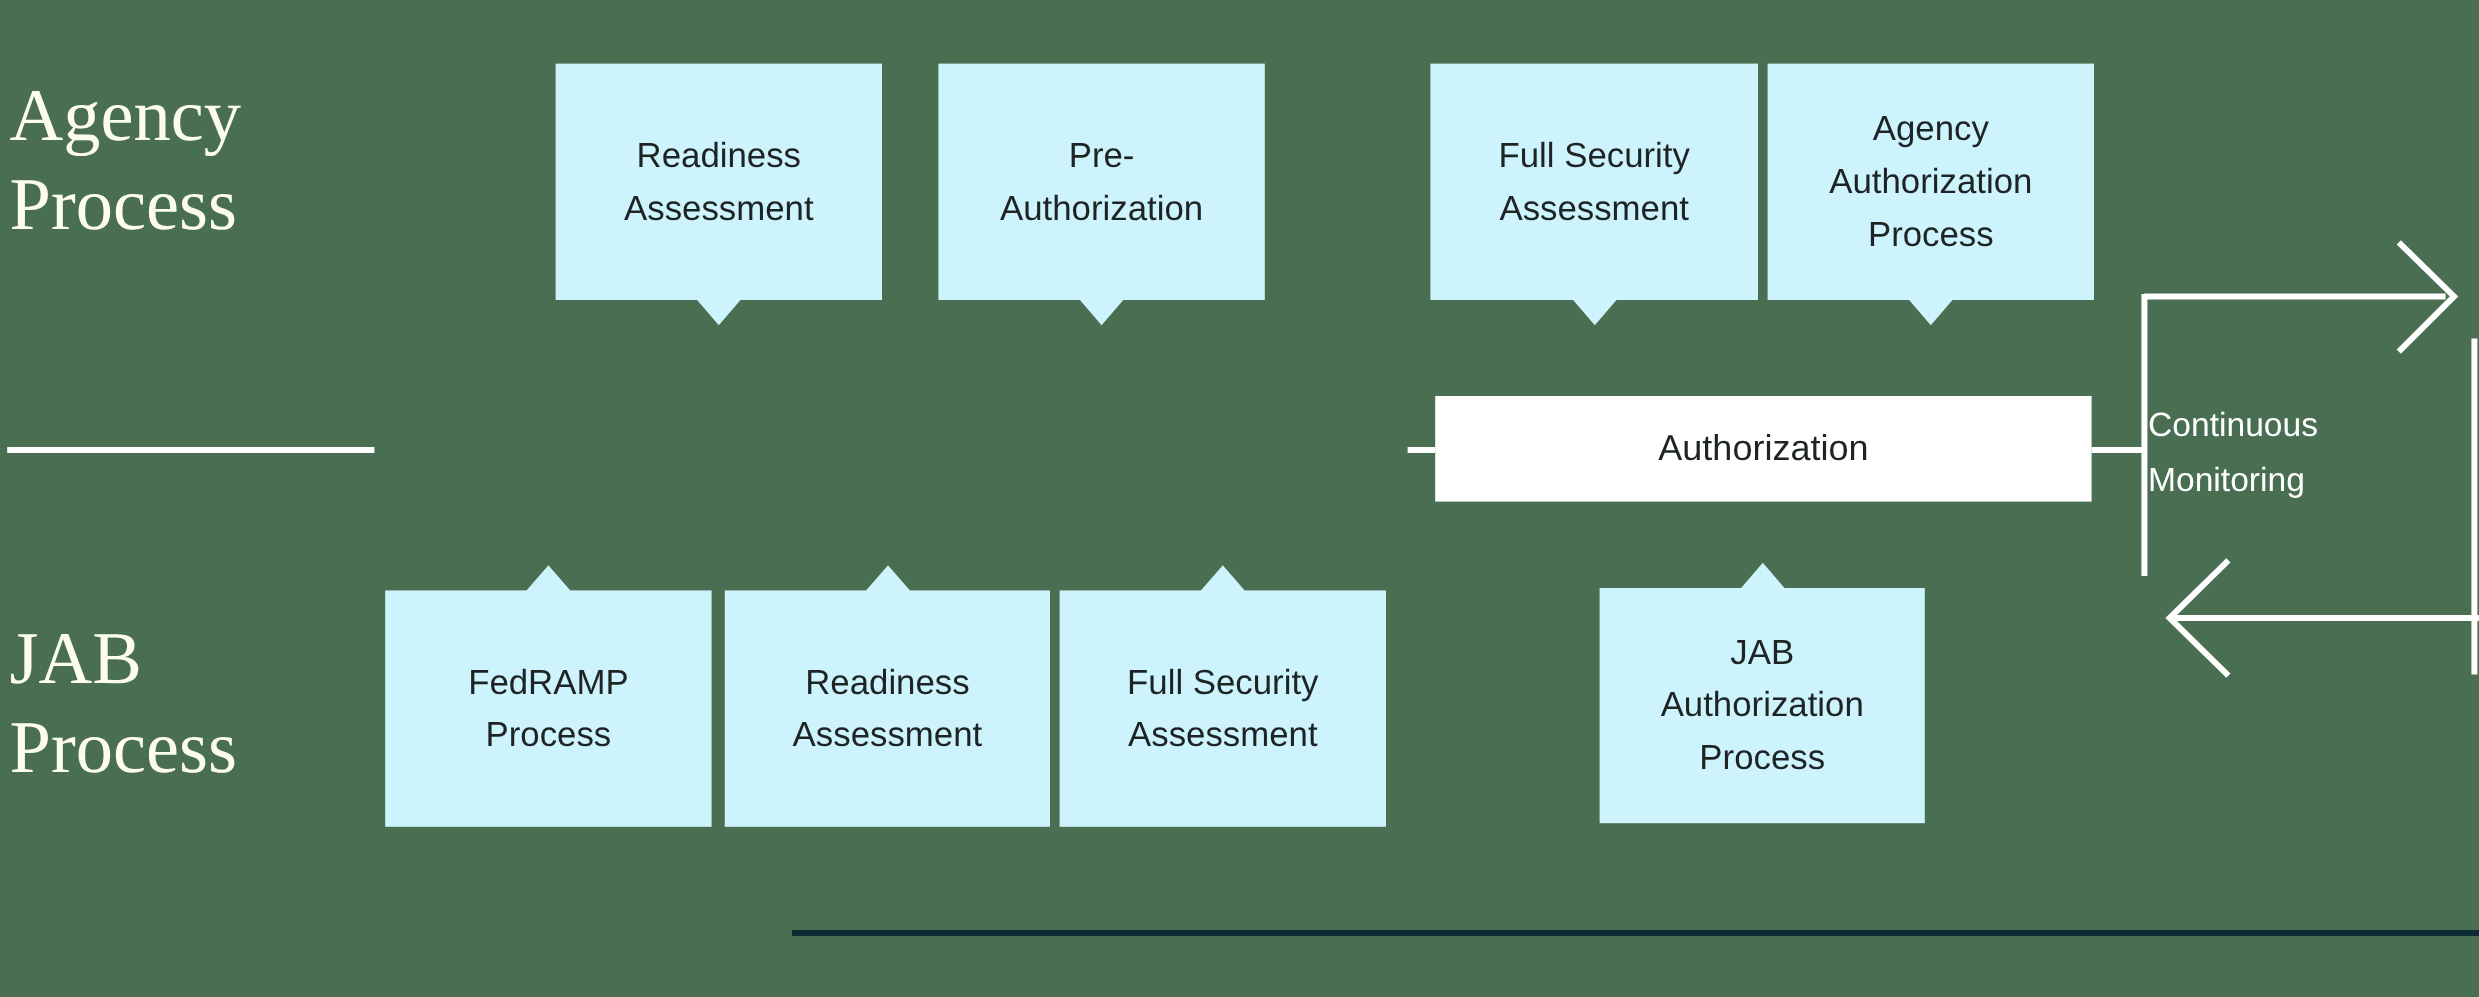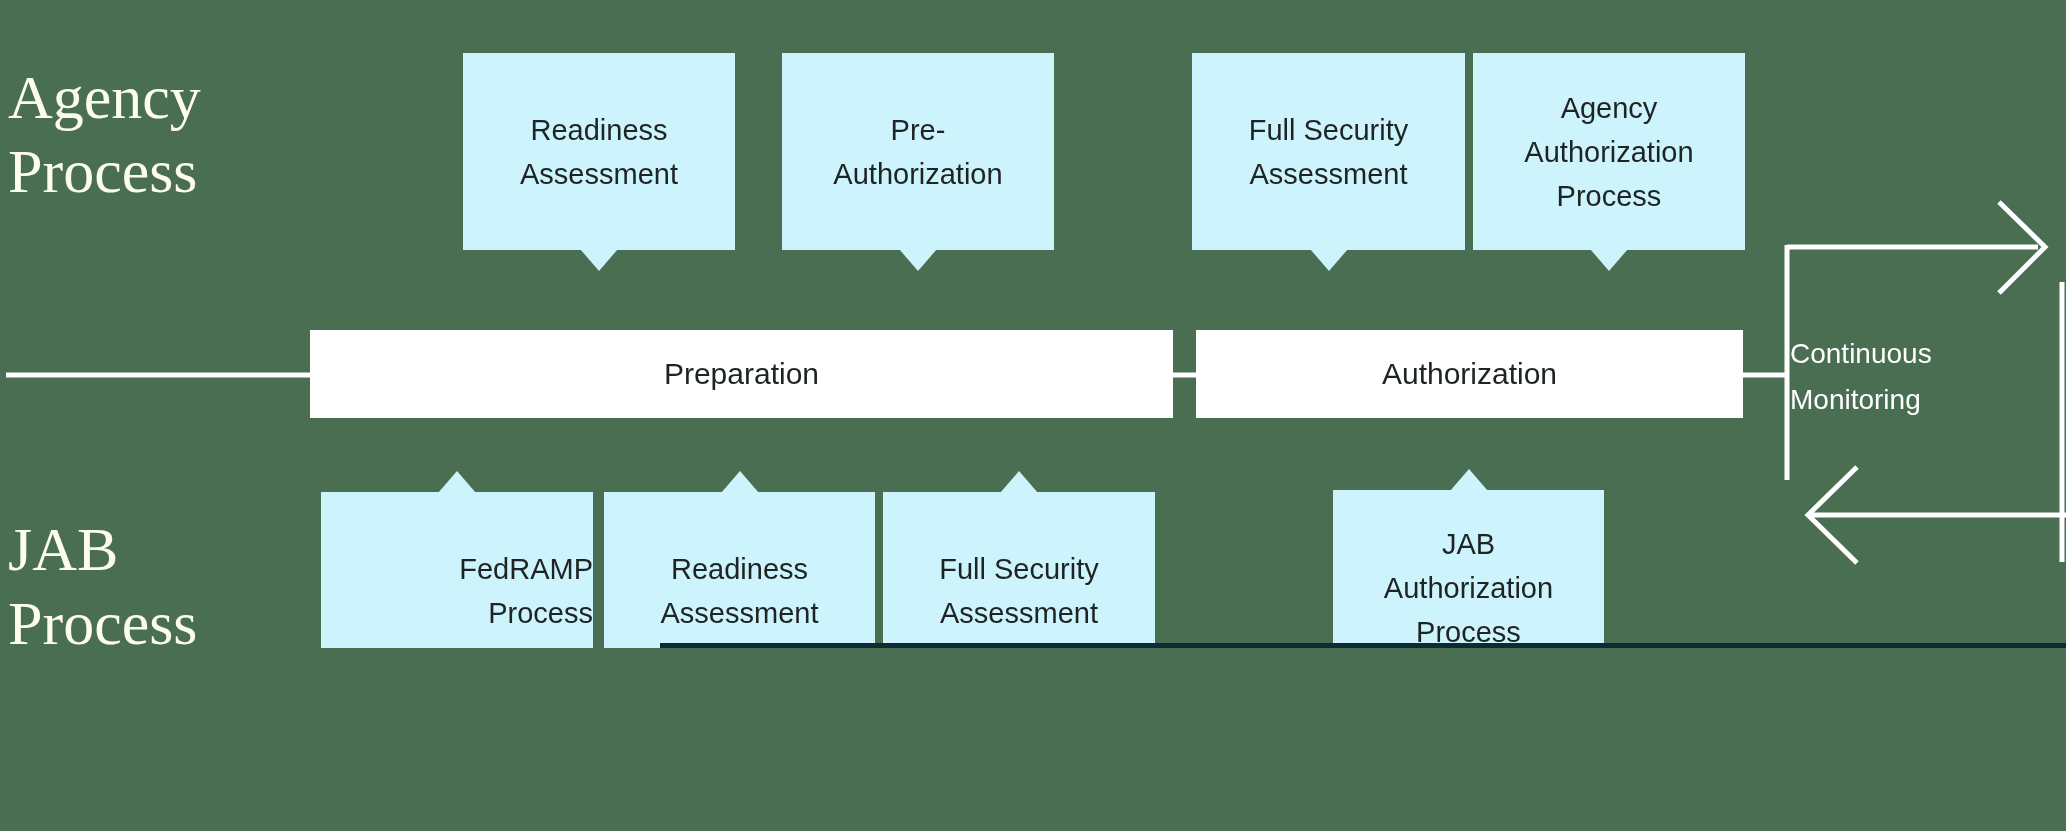--- a/index.html
+++ b/index.html
@@ -13,21 +13,21 @@
     --footer-bar: #0d2b33;
   }
   * { margin: 0; padding: 0; box-sizing: border-box; }
   body {
     background: var(--background);
     font-family: "Liberation Sans", sans-serif;
   }
   .canvas {
     position: relative;
     width: 2066px;
-    height: 648px;
+    height: 780px;
     background: var(--background);
     overflow: hidden;
   }
   .lane-label {
     position: absolute;
     left: 8px;
     font-family: "Liberation Serif", "DejaVu Serif", serif;
     font-size: 62px;
     line-height: 74px;
     color: var(--label-text);
@@ -139,33 +139,30 @@
     <div>Assessment</div>
     <div class="tail tail-down"></div>
   </div>
   <div class="bubble" style="left:1473px; top:53px; width:272px; height:197px;">
     <div>Agency</div>
     <div>Authorization</div>
     <div>Process</div>
     <div class="tail tail-down"></div>
   </div>
 
-  <div class="phase-bar" style="left:310px; width:863px;">
-    <span>Preparation</span>
-  </div>
   <div class="phase-bar" style="left:1196px; width:547px;">
     <span>Authorization</span>
   </div>
 
   <div class="cm-label">
     <div>Continuous</div>
     <div>Monitoring</div>
   </div>
 
-  <div class="bubble" style="left:321px; top:492px; width:272px; height:197px;align-items:flex-end;">
+  <div class="bubble" style="left:321px; top:492px; width:272px; height:197px;">
     <div>FedRAMP</div>
     <div>Process</div>
     <div class="tail tail-up"></div>
   </div>
   <div class="bubble" style="left:604px; top:492px; width:271px; height:197px;">
     <div>Readiness</div>
     <div>Assessment</div>
     <div class="tail tail-up"></div>
   </div>
   <div class="bubble" style="left:883px; top:492px; width:272px; height:197px;">

